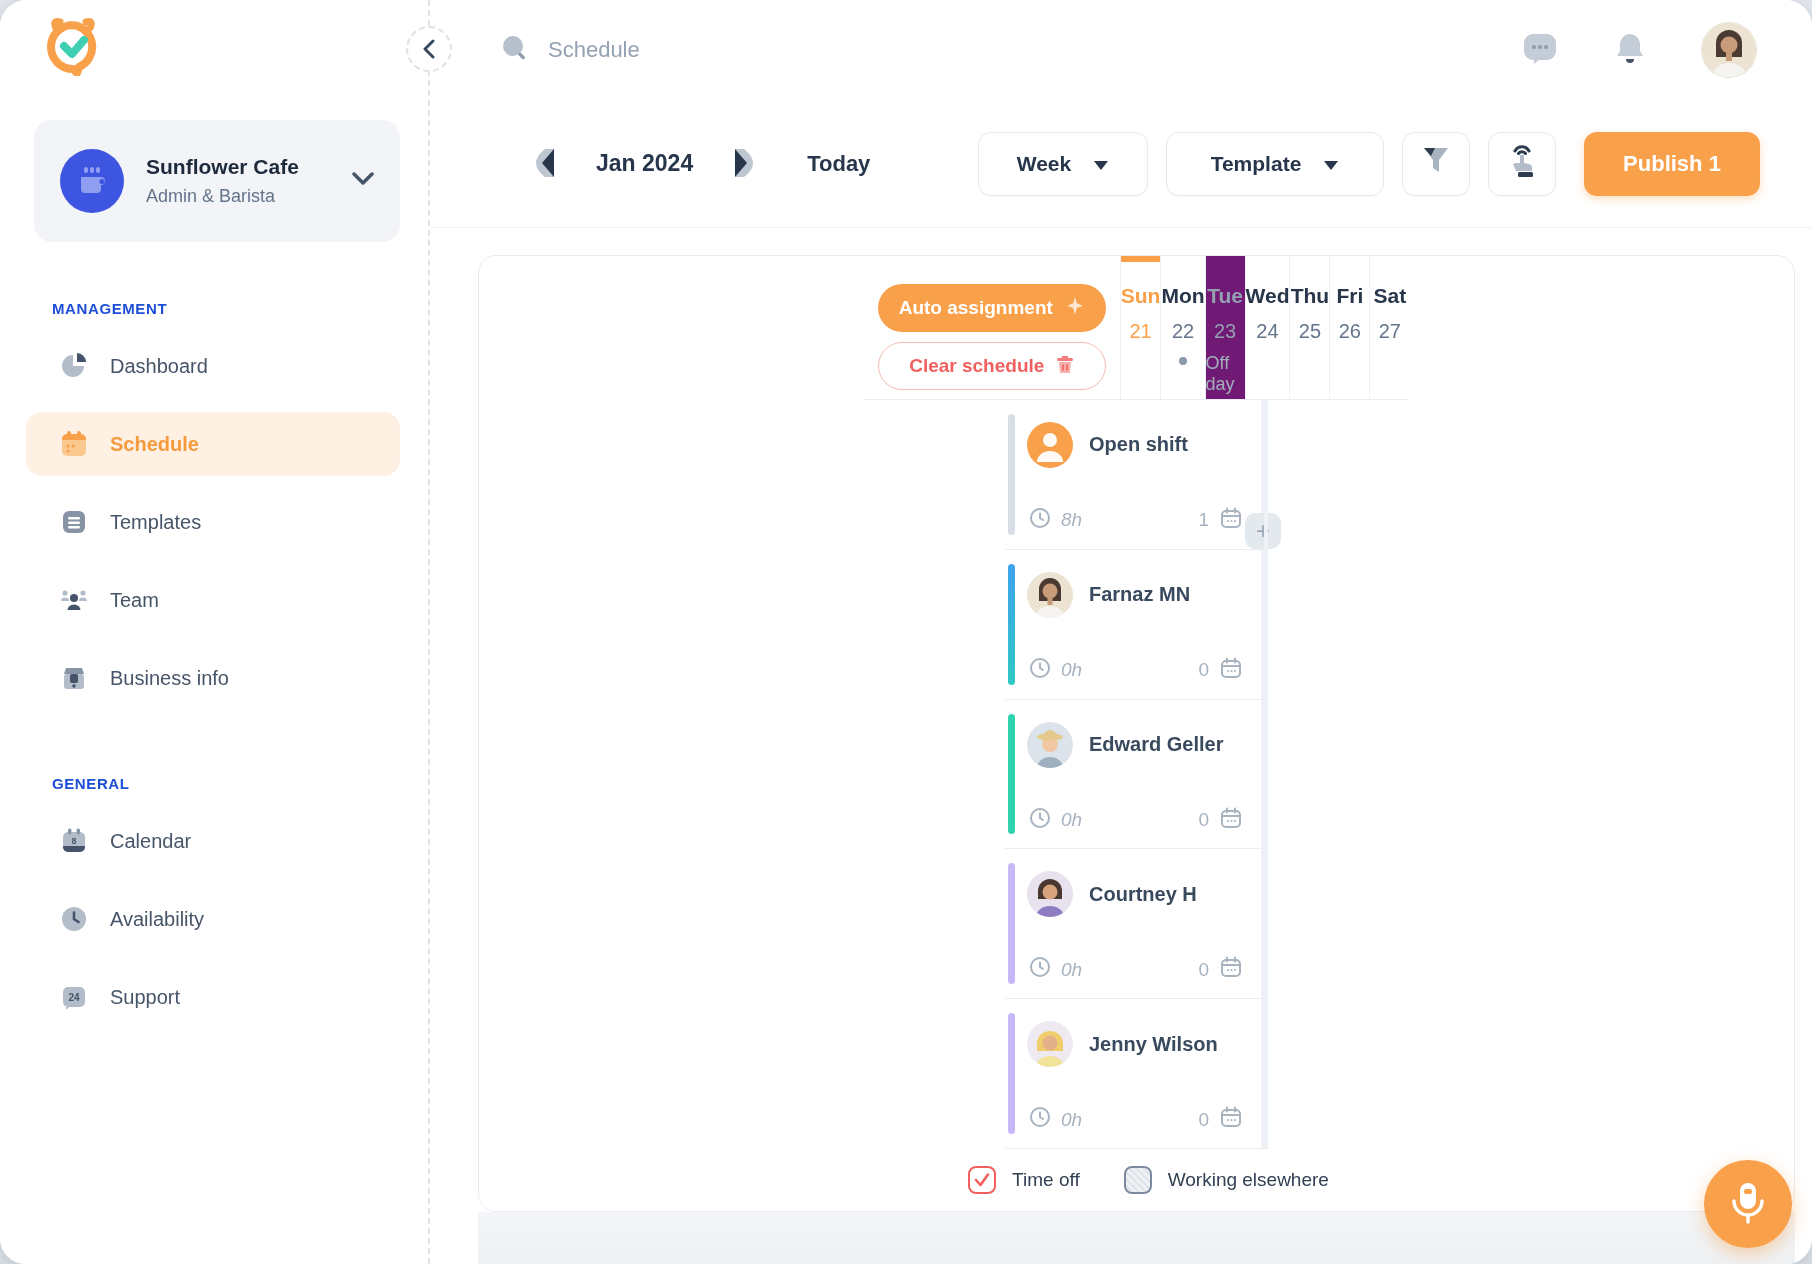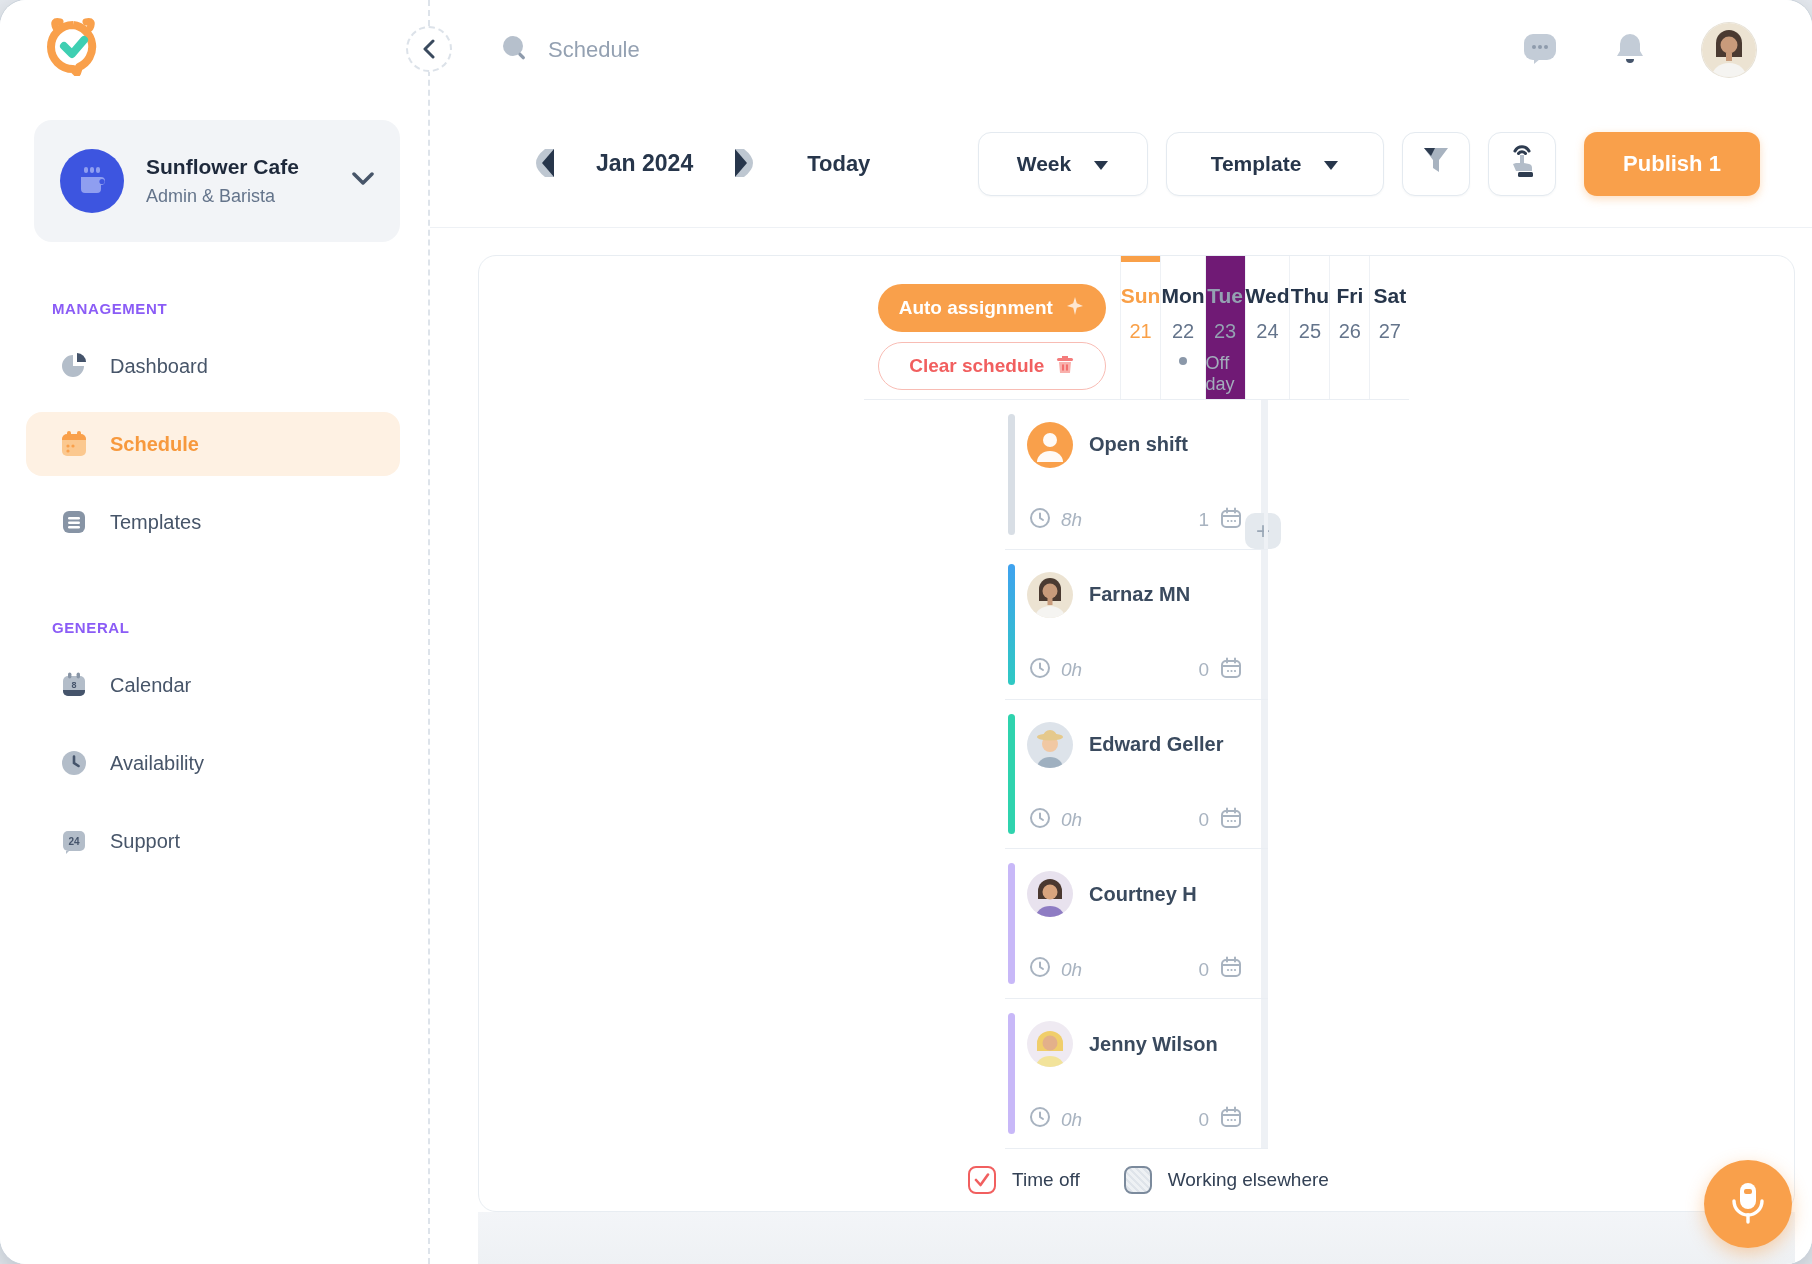--- a/index.html
+++ b/index.html
@@ -27,21 +27,21 @@
   }
   .ws-avatar { width:64px; height:64px; border-radius:50%; background:#3d55e0;
     display:flex; align-items:center; justify-content:center; flex:0 0 64px; }
   .ws-text { margin-left:22px; flex:1; }
   .ws-name { font-size:21px; font-weight:bold; color:#1e293b; }
   .ws-role { font-size:18px; color:#64748b; margin-top:7px; }
   .ws-chevron { color:#475569; }
 
   .nav-section-label {
     margin:58px 0 10px 52px; font-size:15px; font-weight:bold;
-    letter-spacing:.6px; color:#8b5cf6;
+    letter-spacing:.6px; color:#1d4ed8;
   }
   .nav-item {
     position:relative; height:78px; display:flex; align-items:center;
     padding-left:60px; cursor:pointer;
   }
   .nav-item .nav-icon { width:28px; height:28px; flex:0 0 28px; display:flex; align-items:center; justify-content:center; }
   .nav-item .nav-label { margin-left:22px; font-size:20px; color:#475569; }
   .nav-item.active::before {
     content:""; position:absolute; left:26px; right:28px; top:7px; bottom:7px;
     background:#fef1e3; border-radius:16px; z-index:0;
@@ -242,21 +242,45 @@
         <svg width="28" height="28" viewBox="0 0 28 28">
           <rect x="3" y="3" width="22" height="22" rx="6" fill="#8794a5"></rect>
           <rect x="8" y="9" width="12" height="2.6" rx="1.3" fill="#fff"></rect>
           <rect x="8" y="13.5" width="12" height="2.6" rx="1.3" fill="#fff"></rect>
           <rect x="8" y="18" width="12" height="2.6" rx="1.3" fill="#fff"></rect>
         </svg>
       </span>
       <span class="nav-label">Templates</span>
     </div>
 
-
+    <div class="nav-item">
+      <span class="nav-icon">
+        <svg width="28" height="28" viewBox="0 0 28 28">
+          <circle cx="5" cy="7" r="2.6" fill="#b3bdc9"></circle>
+            <circle cx="23" cy="7" r="2.6" fill="#b3bdc9"></circle>
+          <path d="M1 15 a4 3.4 0 0 1 8 0z" fill="#b3bdc9"></path>
+            <path d="M19 15 a4 3.4 0 0 1 8 0z" fill="#b3bdc9"></path>
+          <circle cx="14" cy="12" r="4" fill="#45546b"></circle>
+          <path d="M7.5 24 a6.5 5.4 0 0 1 13 0z" fill="#45546b"></path>
+        </svg>
+      </span>
+      <span class="nav-label">Team</span>
+    </div>
+
+    <div class="nav-item">
+      <span class="nav-icon">
+        <svg width="28" height="28" viewBox="0 0 28 28">
+          <path d="M4 10 l2 -6 h16 l2 6 z" fill="#8794a5"></path>
+          <rect x="4" y="10" width="20" height="15" rx="3" fill="#b3bdc9"></rect>
+          <rect x="10" y="10" width="8" height="9" rx="2" fill="#45546b"></rect>
+          <circle cx="14" cy="22" r="1.8" fill="#45546b"></circle>
+        </svg>
+      </span>
+      <span class="nav-label">Business info</span>
+    </div>
 
     <div class="nav-section-label">GENERAL</div>
 
 
     <div class="nav-item">
       <span class="nav-icon">
         <svg width="28" height="28" viewBox="0 0 28 28">
           <rect x="3" y="5" width="22" height="20" rx="5" fill="#b3bdc9"></rect>
           <rect x="8" y="1.5" width="3.4" height="6" rx="1.7" fill="#8794a5"></rect>
           <rect x="16.6" y="1.5" width="3.4" height="6" rx="1.7" fill="#8794a5"></rect>

